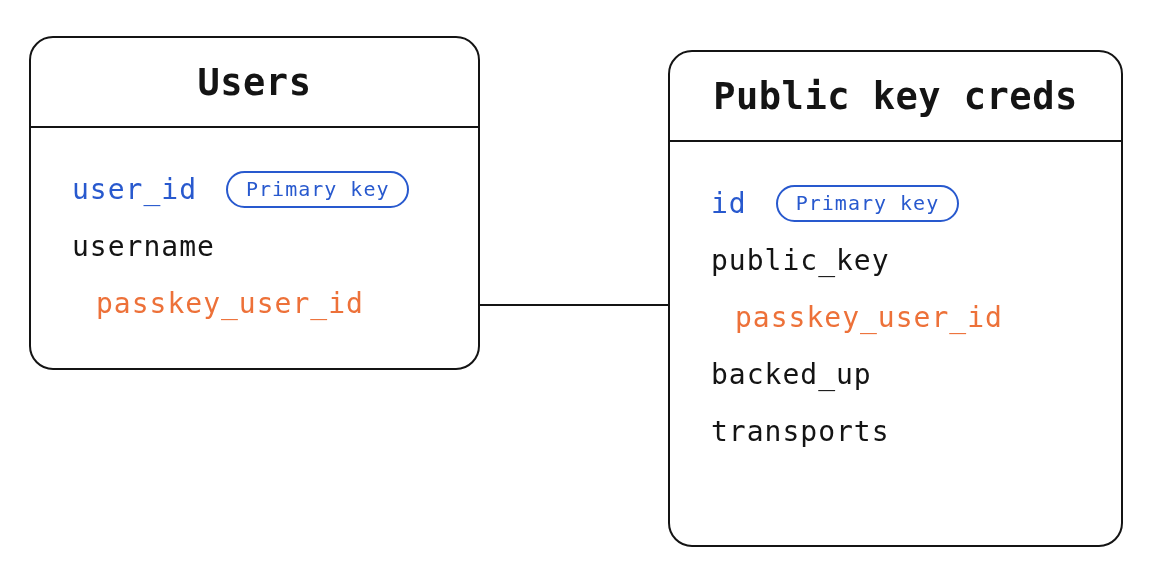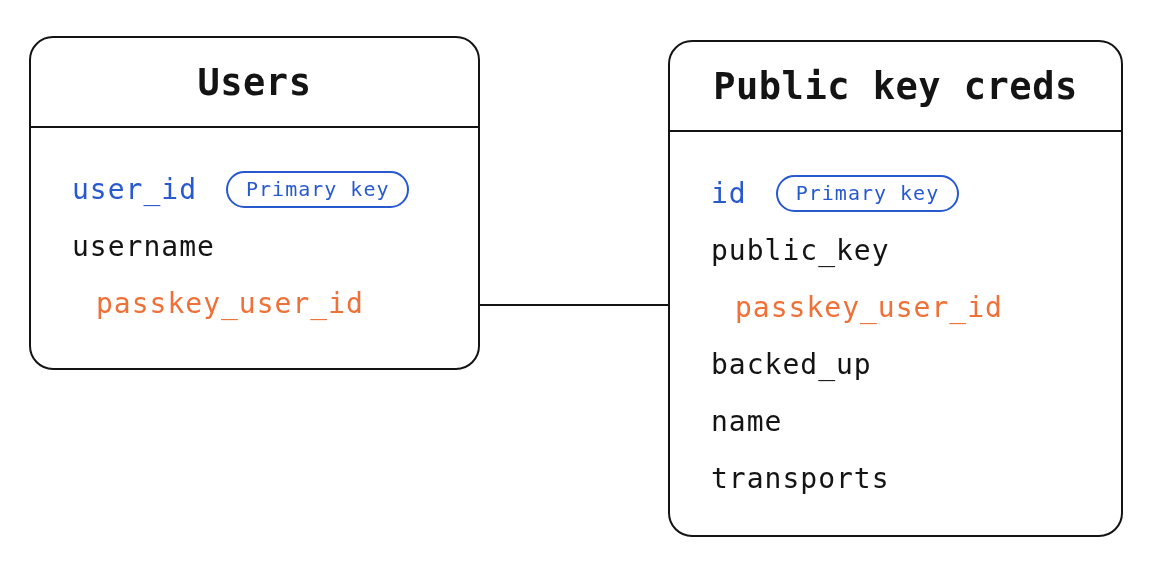--- a/index.html
+++ b/index.html
@@ -20,21 +20,21 @@
     background: var(--background);
     overflow: hidden;
   }
   .table-node {
     position: absolute;
     background: var(--background);
     border: 2px solid var(--line-black);
     border-radius: 24px;
   }
   .table-node.users { left: 29px; top: 36px; width: 451px; height: 334px; }
-  .table-node.creds { left: 668px; top: 40px; width: 455px; height: 497px; }
+  .table-node.creds { left: 668px; top: 50px; width: 455px; height: 497px; }
   .table-header {
     height: 90px;
     border-bottom: 2px solid var(--line-black);
     display: flex; align-items: center; justify-content: center;
   }
   .table-title {
     font-size: 37px;
     font-weight: bold;
     color: var(--line-black);
     letter-spacing: 0.5px;
@@ -106,21 +106,18 @@
       <div class="row">
         <span class="fname c-black">public_key</span>
       </div>
       <div class="row">
         <span class="fname c-orange">passkey_user_id</span>
       </div>
       <div class="row">
         <span class="fname c-black">backed_up</span>
       </div>
       <div class="row">
-        <span class="fname c-black">name</span>
-      </div>
-      <div class="row">
         <span class="fname c-black">transports</span>
       </div>
     </div>
   </div>
 
 </div>
 
 </body></html>

